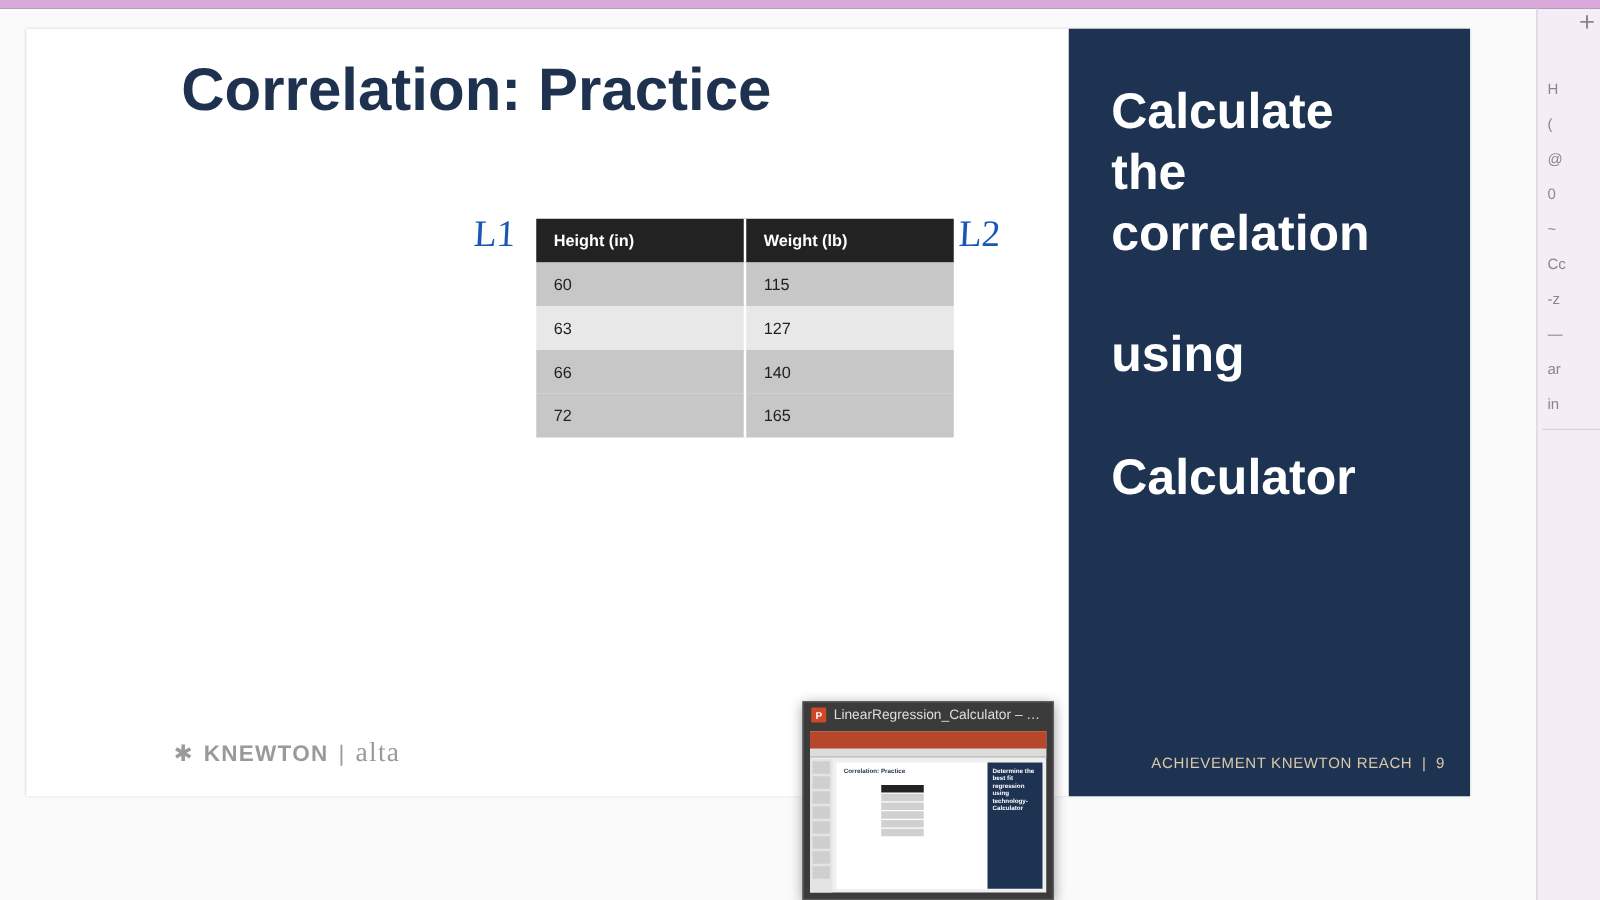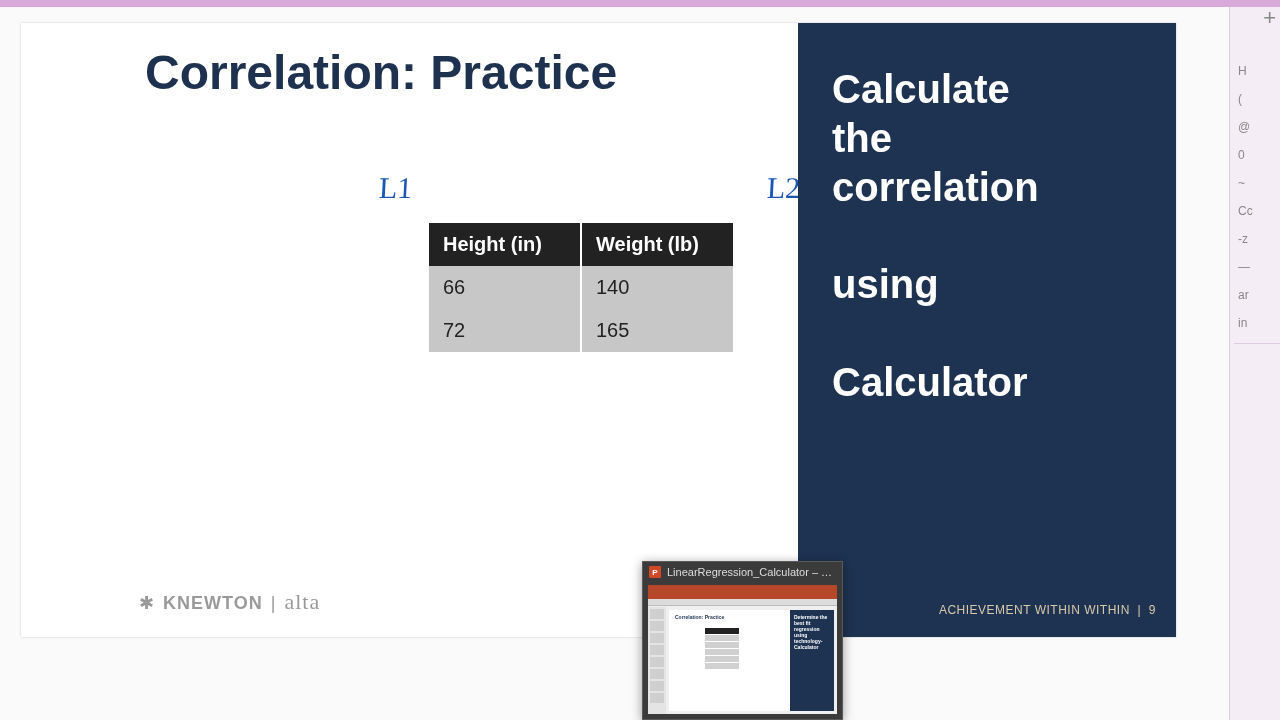--- a/index.html
+++ b/index.html
@@ -86,23 +86,22 @@
     transform: skew(-3deg);
   }
   .ann.l1 { left: 358px; top: 148px; }
   .ann.l2 { left: 746px; top: 148px; }
   
   .data-table {
     position: absolute;
     left: 408px;
     top: 152px;
     border-collapse: collapse;
-    width: 304px;
-    font-size: 20px;
-    margin-top: 48px;
+    width: 334px;
+    font-size: 13px;
   }
   .data-table th {
     background: #222222;
     color: #fff;
     text-align: left;
     font-weight: 700;
     padding: 10px 14px;
   }
   .data-table td {
     padding: 10px 14px;
@@ -113,21 +112,21 @@
   .data-table th:first-child, .data-table td:first-child {
     border-right: 2px solid #fff;
     width: 50%;
   }
   
   .side-panel {
     position: absolute;
     right: 0;
     top: 0;
     bottom: 0;
-    width: 378px;
+    width: 321px;
     background: #1e3352;
     color: #fff;
     box-sizing: border-box;
     padding: 42px 28px 0 34px;
   }
   .side-panel .big {
     font-size: 40px;
     font-weight: 700;
     line-height: 1.22;
   }
@@ -319,20 +318,28 @@
     <div class="ann l2">L2</div>
 
     <table class="data-table">
       <thead>
         <tr>
           <th>Height (in)</th>
           <th>Weight (lb)</th>
         </tr>
       </thead>
       <tbody>
+        <tr class="row0">
+          <td>60</td>
+          <td>115</td>
+        </tr>
+        <tr class="row1">
+          <td>63</td>
+          <td>127</td>
+        </tr>
         <tr class="row0">
           <td>66</td>
           <td>140</td>
         </tr>
         <tr class="row0">
           <td>72</td>
           <td>165</td>
         </tr>
       </tbody>
     </table>
@@ -341,21 +348,21 @@
       <div class="big">
         <span>Calculate</span><br>
         <span>the</span><br>
         <span>correlation</span><br>
         <br>
         <span>using</span><br>
         <br>
         <span>Calculator</span>
       </div>
       <div class="foot">
-        <span>ACHIEVEMENT WITHIN WITHIN</span>&nbsp;&nbsp;<span>|</span>&nbsp;&nbsp;<span>9</span>
+        <span>ACHIEVEMENT KNEWTON REACH</span>&nbsp;&nbsp;<span>|</span>&nbsp;&nbsp;<span>9</span>
       </div>
     </div>
 
     <div class="brand">
       <span>✱</span>
       <span class="k">KNEWTON</span>
       <span>|</span>
       <span class="alta">alta</span>
     </div>
 

